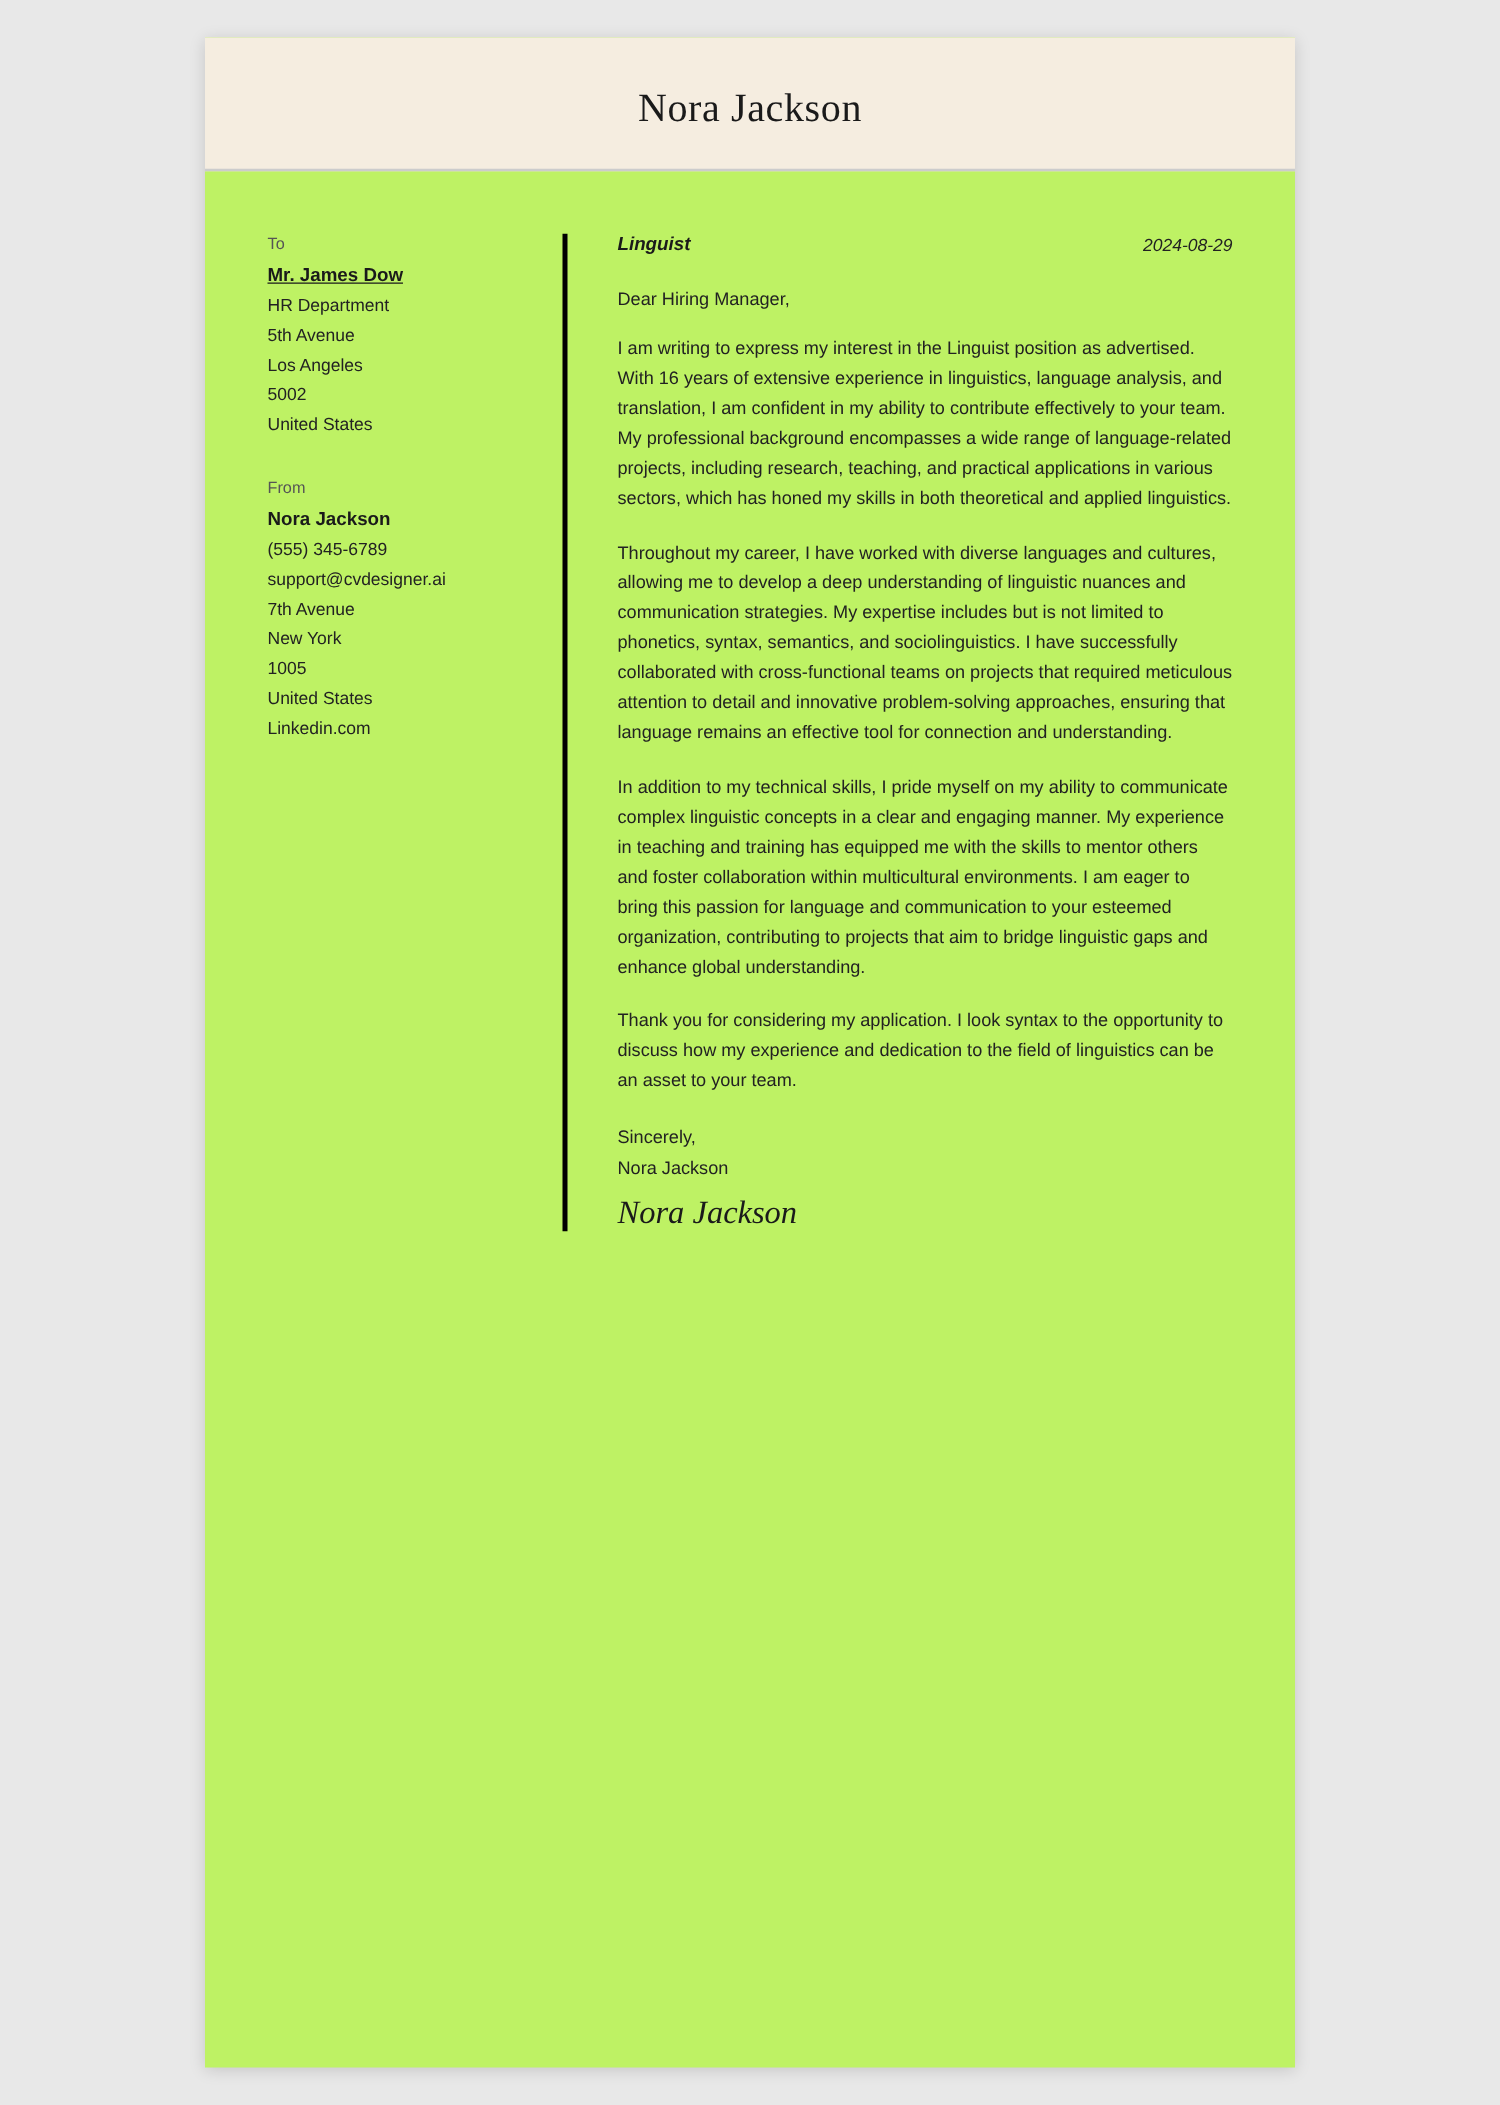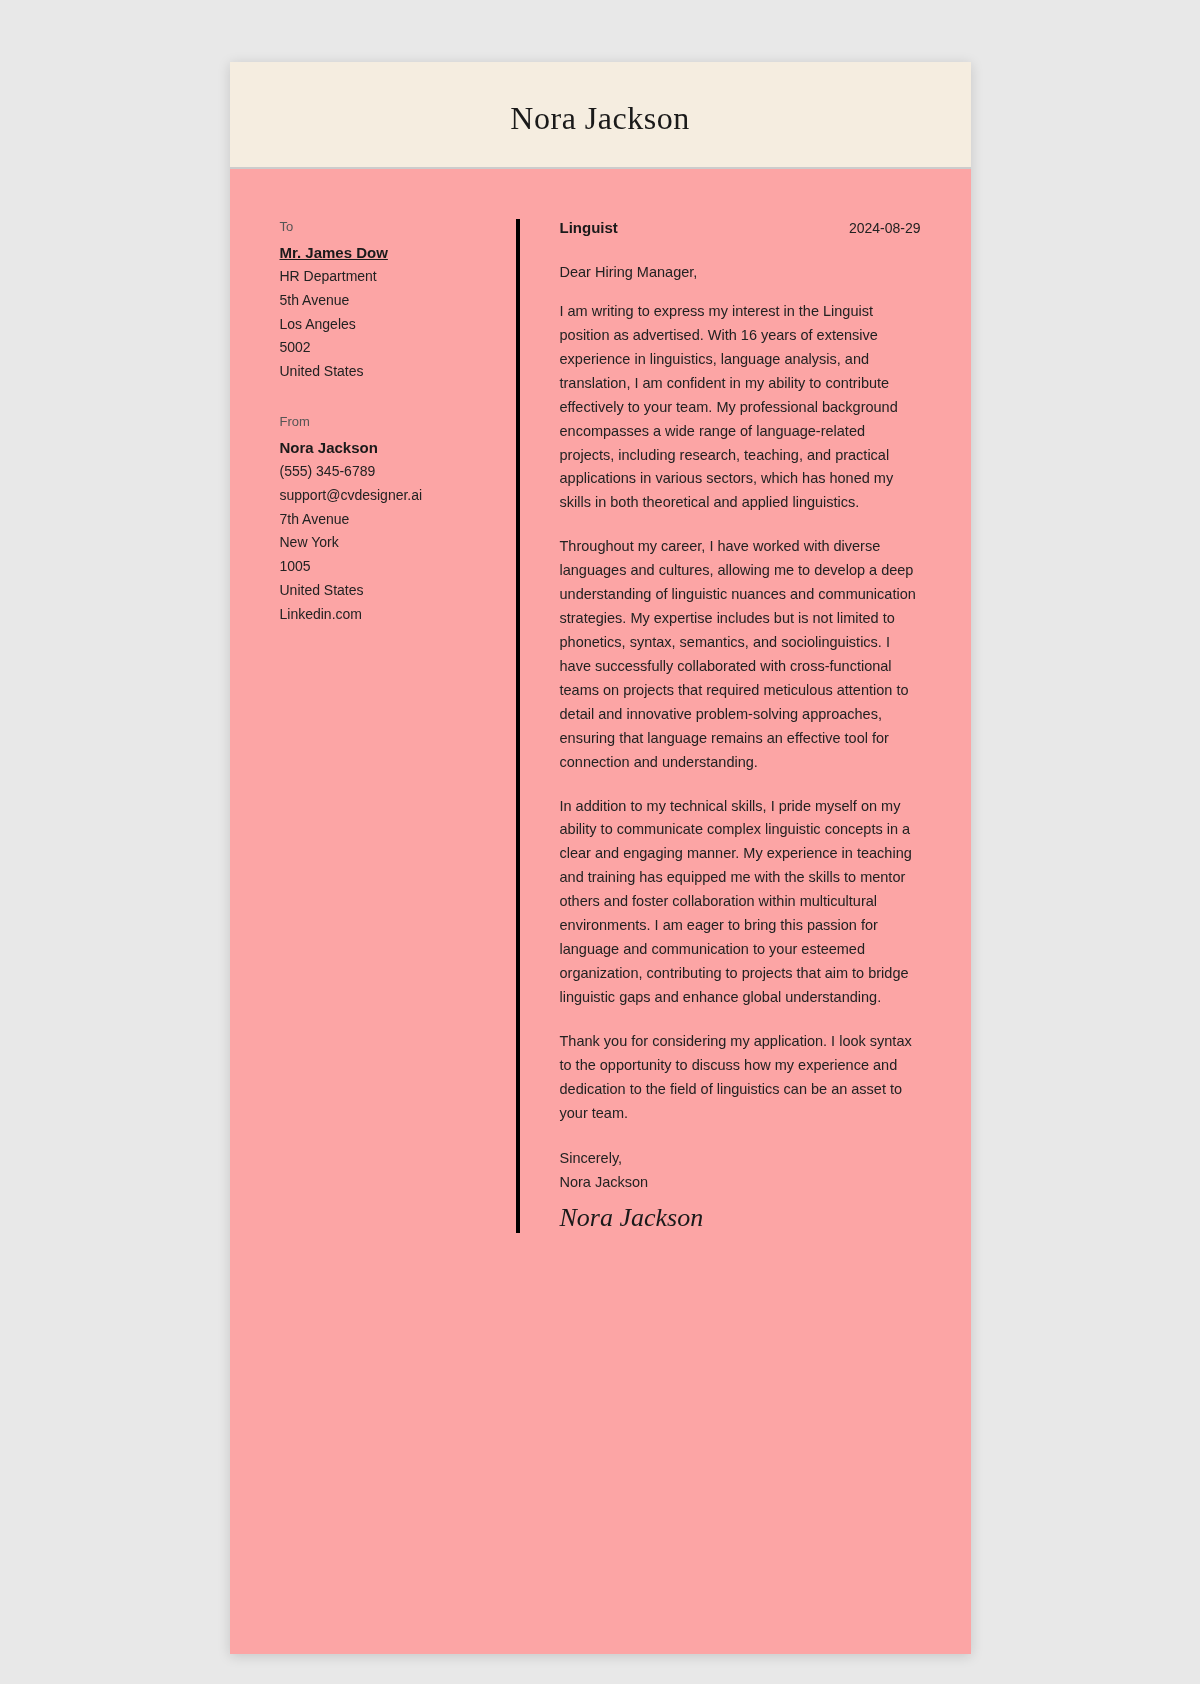--- a/index.html
+++ b/index.html
@@ -5,25 +5,24 @@
     * { margin: 0; padding: 0; box-sizing: border-box; }
     body {
       background: #e8e8e8;
       font-family: Georgia, 'Times New Roman', serif;
       display: flex;
       justify-content: center;
       padding: 30px 0;
       min-height: 1684px;
     }
     .page {
-      background: #fca5a5;
-      width: 741px;
+      background: #bef264;
+      width: 872px;
       min-height: 1580px;
       box-shadow: 0 2px 12px rgba(0,0,0,0.15);
-      margin-top: 32px;
     }
     .header {
       background: #f5ede0;
       text-align: center;
       padding: 38px 40px 30px;
       border-bottom: 2px solid #ccc;
     }
     .header-name {
       font-size: 32px;
       font-weight: 400;
@@ -80,20 +79,21 @@
       font-size: 14px;
       color: #222;
       line-height: 1.7;
       font-family: Arial, sans-serif;
     }
     .job-title-row {
       display: flex;
       justify-content: space-between;
       align-items: center;
       margin-bottom: 28px;
+      font-style: italic;
     }
     .job-title {
       font-size: 15px;
       font-weight: 700;
       color: #1a1a1a;
       font-family: Arial, sans-serif;
     }
     .letter-date {
       font-size: 14px;
       color: #222;

